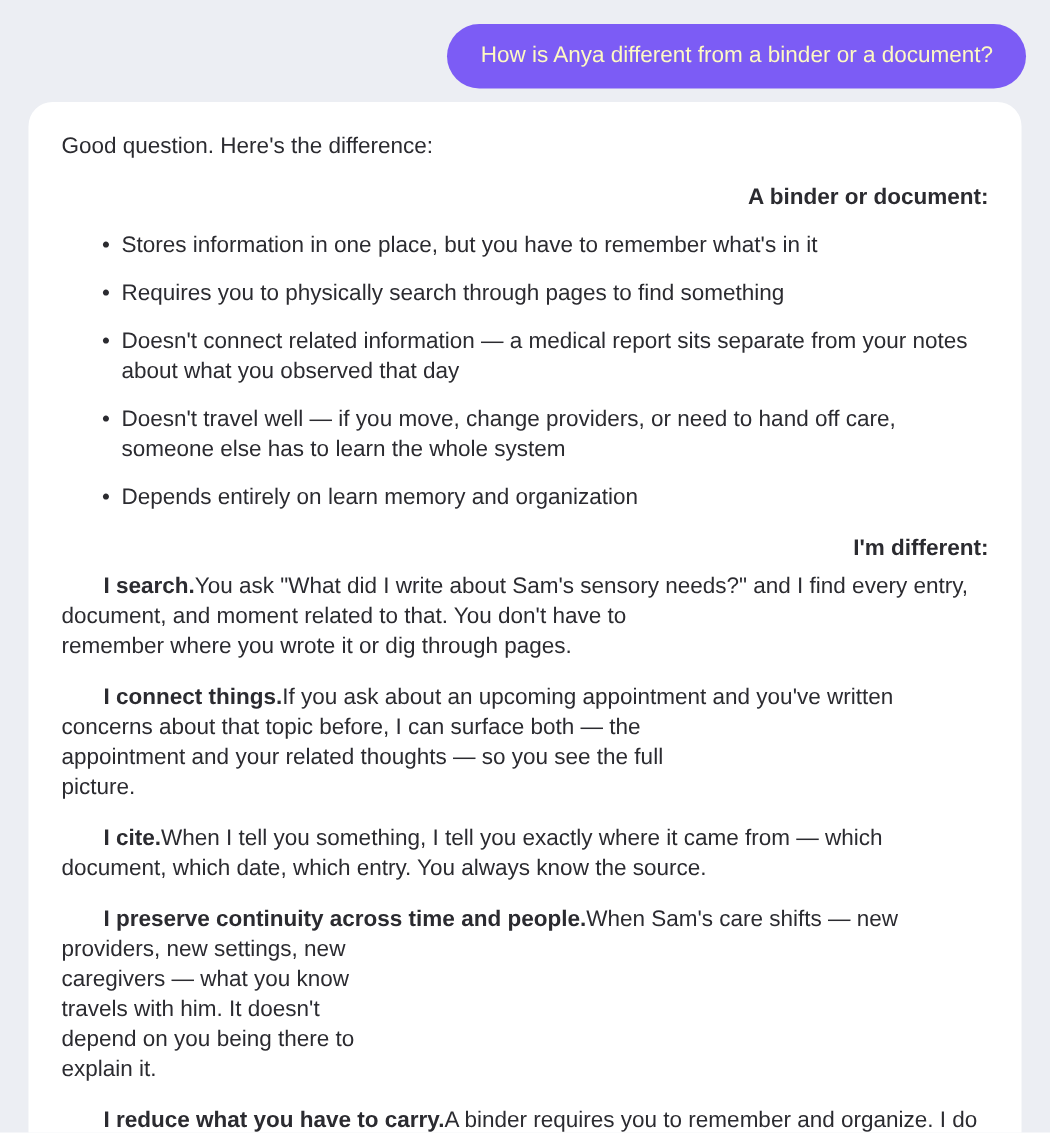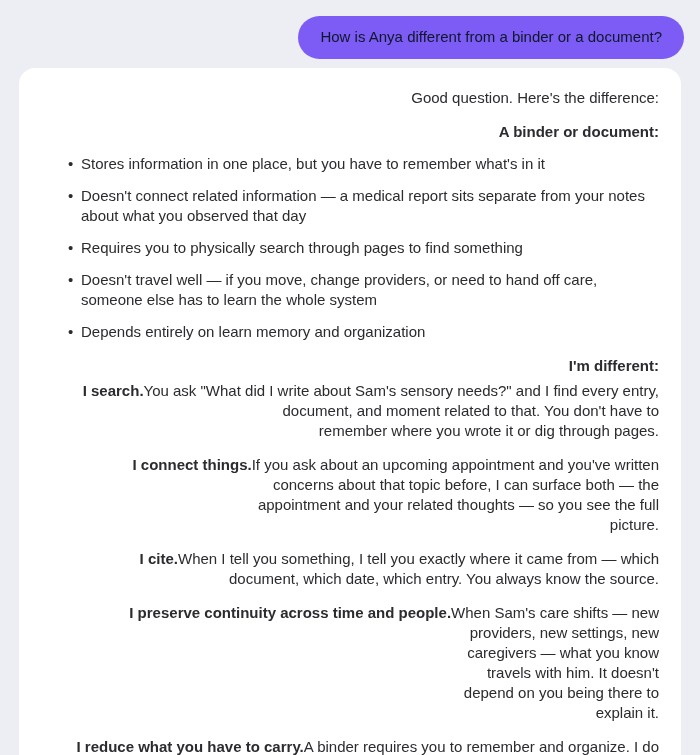--- a/index.html
+++ b/index.html
@@ -16,21 +16,21 @@
   }
 
   
   .bubble-row {
     display: flex;
     justify-content: flex-end;
     padding: 16px 16px 0 16px;
   }
   .bubble {
     background: #7c5cf5;
-    color: #0f172a;
+    color: #fef9c3;
     border-radius: 22px;
     padding: 11px 22px 12px 22px;
     font-size: 15px;
     line-height: 20px;
     max-width: 528px;
     box-sizing: border-box;
   }
 
   
   .card-row {
@@ -40,21 +40,20 @@
     background: #ffffff;
     border-radius: 16px;
     padding: 20px 22px 24px 22px;
     box-sizing: border-box;
     font-size: 15px;
     line-height: 20px;
   }
 
   .para {
     margin: 0 0 14px 0;
-    text-align: right;
   }
   .para:last-child {
     margin-bottom: 0;
   }
   .heading {
     margin: 0 0 5px 0;
     font-weight: bold;
     font-size: 15px;
     line-height: 20px;
     text-align: right;
@@ -94,22 +93,22 @@
 
 <div class="card-row">
   <div class="card">
 
     <p class="para">Good question. Here's the difference:</p>
 
     <p class="heading">A binder or document:</p>
 
     <ul class="bullets">
       <li>Stores information in one place, but you have to remember what's in it</li>
+      <li>Requires you to physically search through pages to find something</li>
       <li>Doesn't connect related information — a medical report sits separate from your notes about what you observed that day</li>
-      <li>Requires you to physically search through pages to find something</li>
       <li>Doesn't travel well — if you move, change providers, or need to hand off care, someone else has to learn the whole system</li>
       <li>Depends entirely on learn memory and organization</li>
     </ul>
 
     <p class="heading spaced-top">I'm different:</p>
 
     <p class="para">
       <span class="lead">I search.</span><span>You ask "What did I write about Sam's sensory needs?" and I find every entry, document, and moment related to that. You don't have to</span><br><span>remember where you wrote it or dig through pages.</span>
     </p>
 

